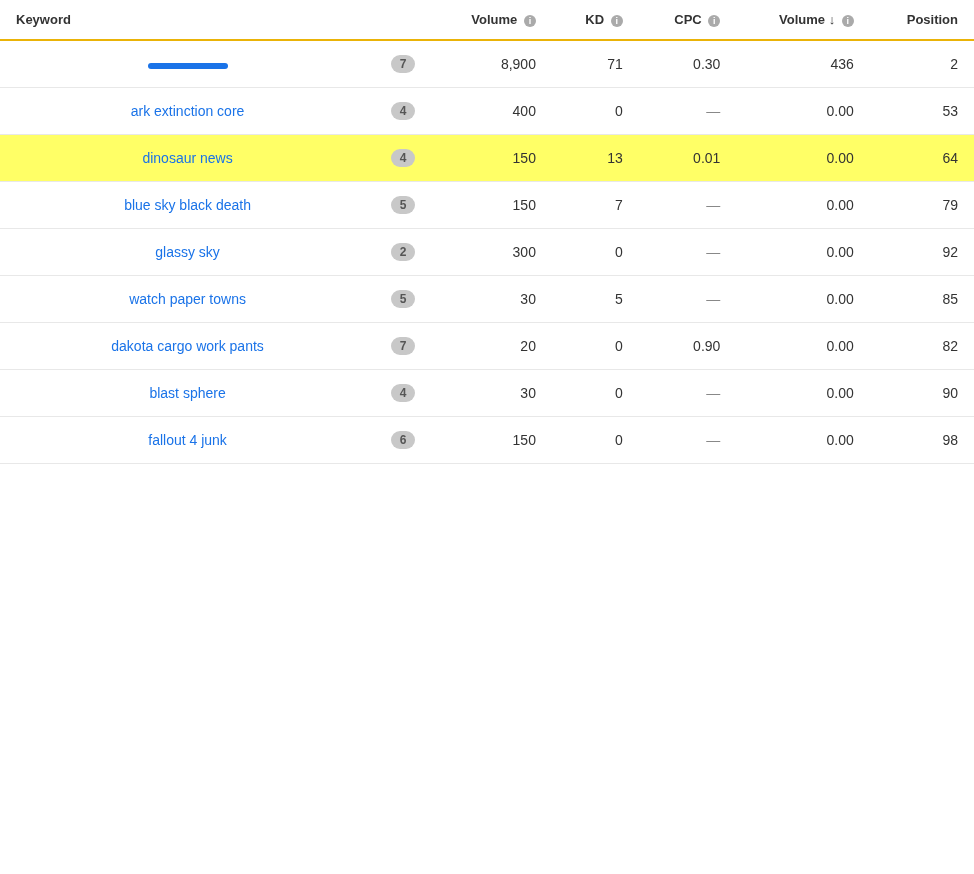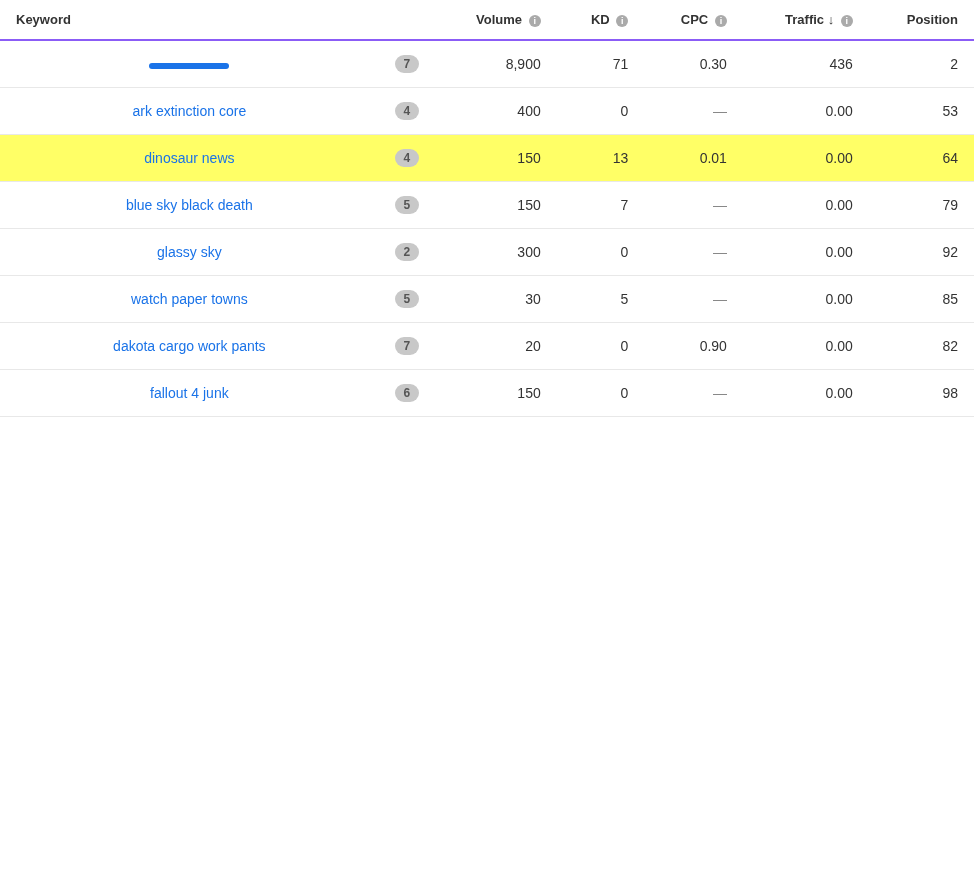--- a/index.html
+++ b/index.html
@@ -24,21 +24,21 @@
       width: 100%;
       border-collapse: collapse;
     }
 
     thead th {
       padding: 12px 16px;
       text-align: left;
       font-weight: 600;
       font-size: 13px;
       color: #333;
-      border-bottom: 2px solid #8b5cf6;
+      border-bottom: 2px solid #eab308;
     }
 
     thead th.num-col {
       text-align: right;
     }
 
     th .info-icon {
       display: inline-block;
       width: 12px;
       height: 12px;
@@ -130,21 +130,21 @@
         </th>
         <th class="num-col">
           <span>KD</span>
           <span class="info-icon">i</span>
         </th>
         <th class="num-col">
           <span>CPC</span>
           <span class="info-icon">i</span>
         </th>
         <th class="num-col">
-          <span>Traffic ↓</span>
+          <span>Volume ↓</span>
           <span class="info-icon">i</span>
         </th>
         <th class="num-col">
           <span>Position</span>
         </th>
       </tr>
     </thead>
     <tbody id="table-body">
     <tr>
           <td class="keyword-col"><span class="keyword-blue-highlight" style="min-width: 80px; display: inline-block;">           </span></td>
@@ -203,20 +203,29 @@
         <tr>
           <td class="keyword-col"><a href="#">dakota cargo work pants</a></td>
           <td class="badge-col"><span class="badge">7</span></td>
           <td class="num-col">20</td>
           <td class="num-col">0</td>
           <td class="num-col">0.90</td>
           <td class="num-col">0.00</td>
           <td class="num-col">82</td>
         </tr>
         <tr>
+          <td class="keyword-col"><a href="#">blast sphere</a></td>
+          <td class="badge-col"><span class="badge">4</span></td>
+          <td class="num-col">30</td>
+          <td class="num-col">0</td>
+          <td class="num-col"><span class="dash">—</span></td>
+          <td class="num-col">0.00</td>
+          <td class="num-col">90</td>
+        </tr>
+        <tr>
           <td class="keyword-col"><a href="#">fallout 4 junk</a></td>
           <td class="badge-col"><span class="badge">6</span></td>
           <td class="num-col">150</td>
           <td class="num-col">0</td>
           <td class="num-col"><span class="dash">—</span></td>
           <td class="num-col">0.00</td>
           <td class="num-col">98</td>
         </tr>
       </tbody>
   </table>

